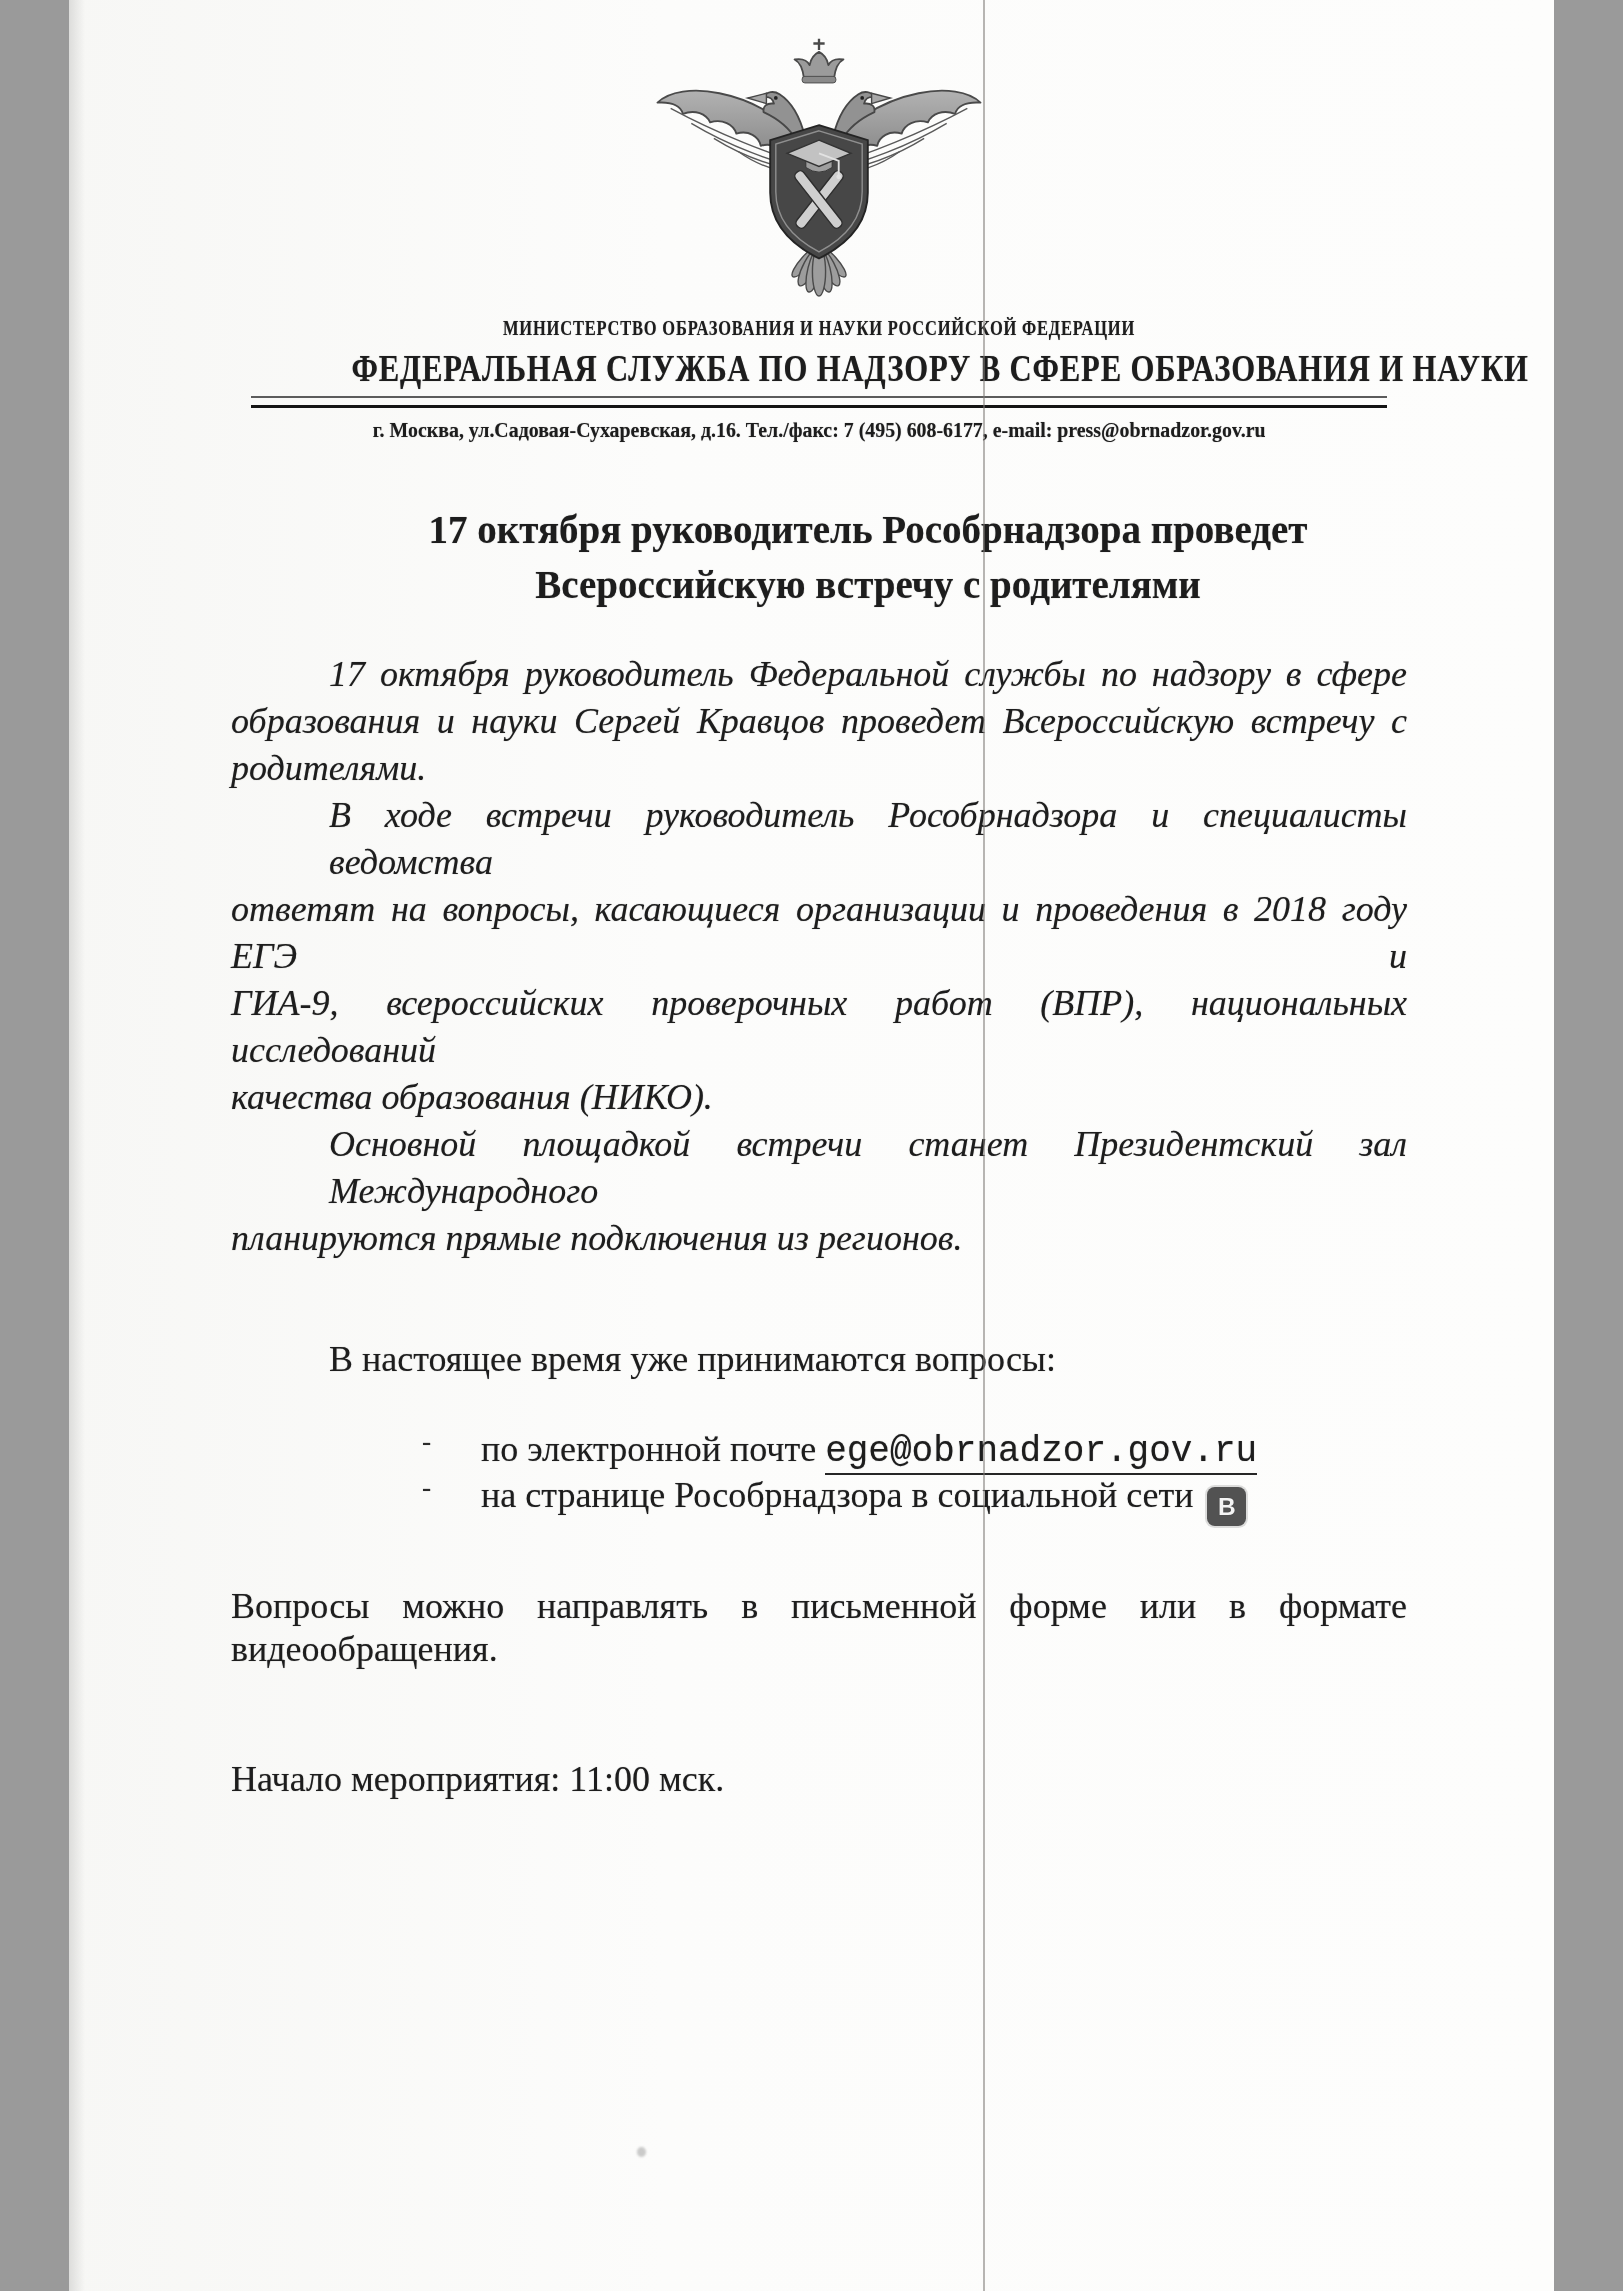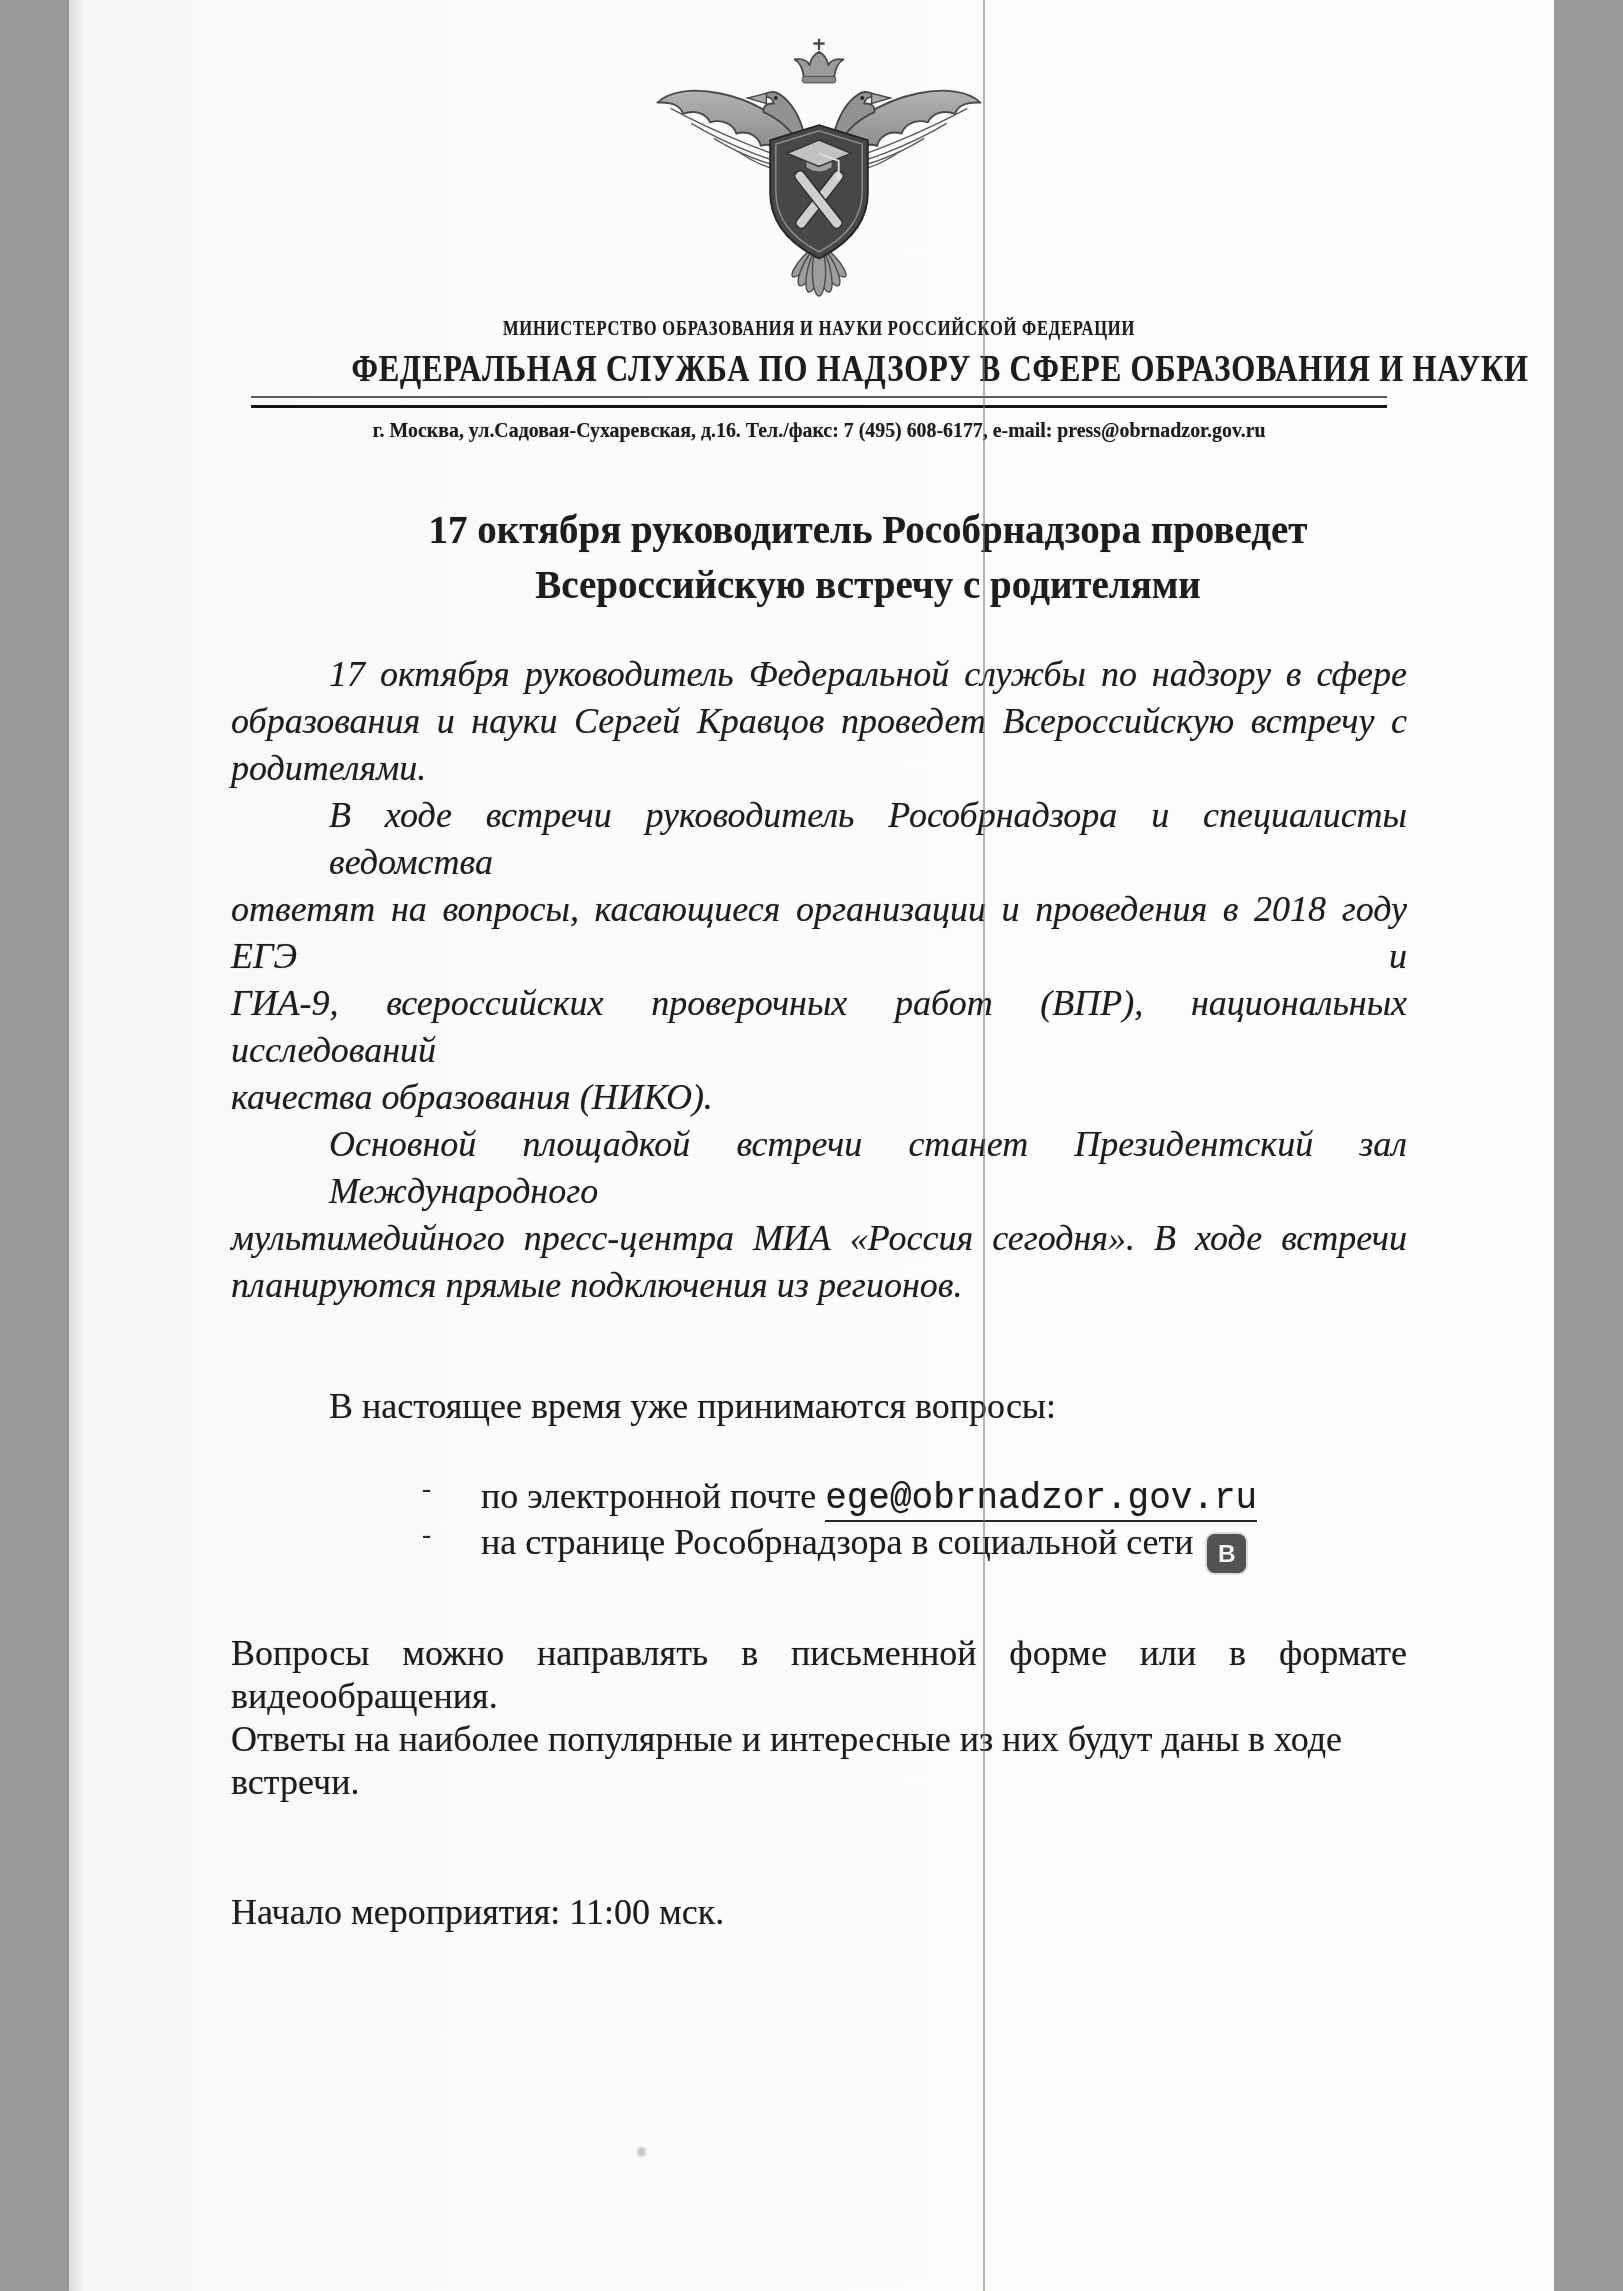--- a/index.html
+++ b/index.html
@@ -180,41 +180,39 @@
       <div class="bline ll">родителями.</div>
     </div>
     <div>
       <div class="bline jl ind">В ходе встречи руководитель Рособрнадзора и специалисты ведомства</div>
       <div class="bline jl">ответят на вопросы, касающиеся организации и проведения в 2018 году ЕГЭ и</div>
       <div class="bline jl">ГИА-9, всероссийских проверочных работ (ВПР), национальных исследований</div>
       <div class="bline ll">качества образования (НИКО).</div>
     </div>
     <div>
       <div class="bline jl ind">Основной площадкой встречи станет Президентский зал Международного</div>
-      <div class="bline jl">мультимедийного пресс-центра МИА «Россия сегодня». В ходе встречи</div>
       <div class="bline ll">планируются прямые подключения из регионов.</div>
     </div>
   </div>
 
   <div class="intro-line ind txt">В настоящее время уже принимаются вопросы:</div>
 
   <div class="qlist txt">
     <div class="qitem">
       <span class="qmark">-</span>
       <span><span>по электронной почте </span><a href="#" class="email-link">ege@obrnadzor.gov.ru</a></span>
     </div>
     <div class="qitem">
       <span class="qmark">-</span>
       <span><span>на странице Рособрнадзора в социальной сети</span><span class="vk-badge">В</span></span>
     </div>
   </div>
 
   <div class="body-single txt">
     <div class="sline jl">Вопросы можно направлять в письменной форме или в формате видеообращения.</div>
-    <div class="sline ll">Ответы на наиболее популярные и интересные из них будут даны в ходе встречи.</div>
   </div>
 
   <div class="event-block txt">
     <div class="sline ll">Начало мероприятия: 11:00 мск.</div>
   </div>
 
   <div class="speck"></div>
   <div class="fold-line"></div>
 </div>
 

